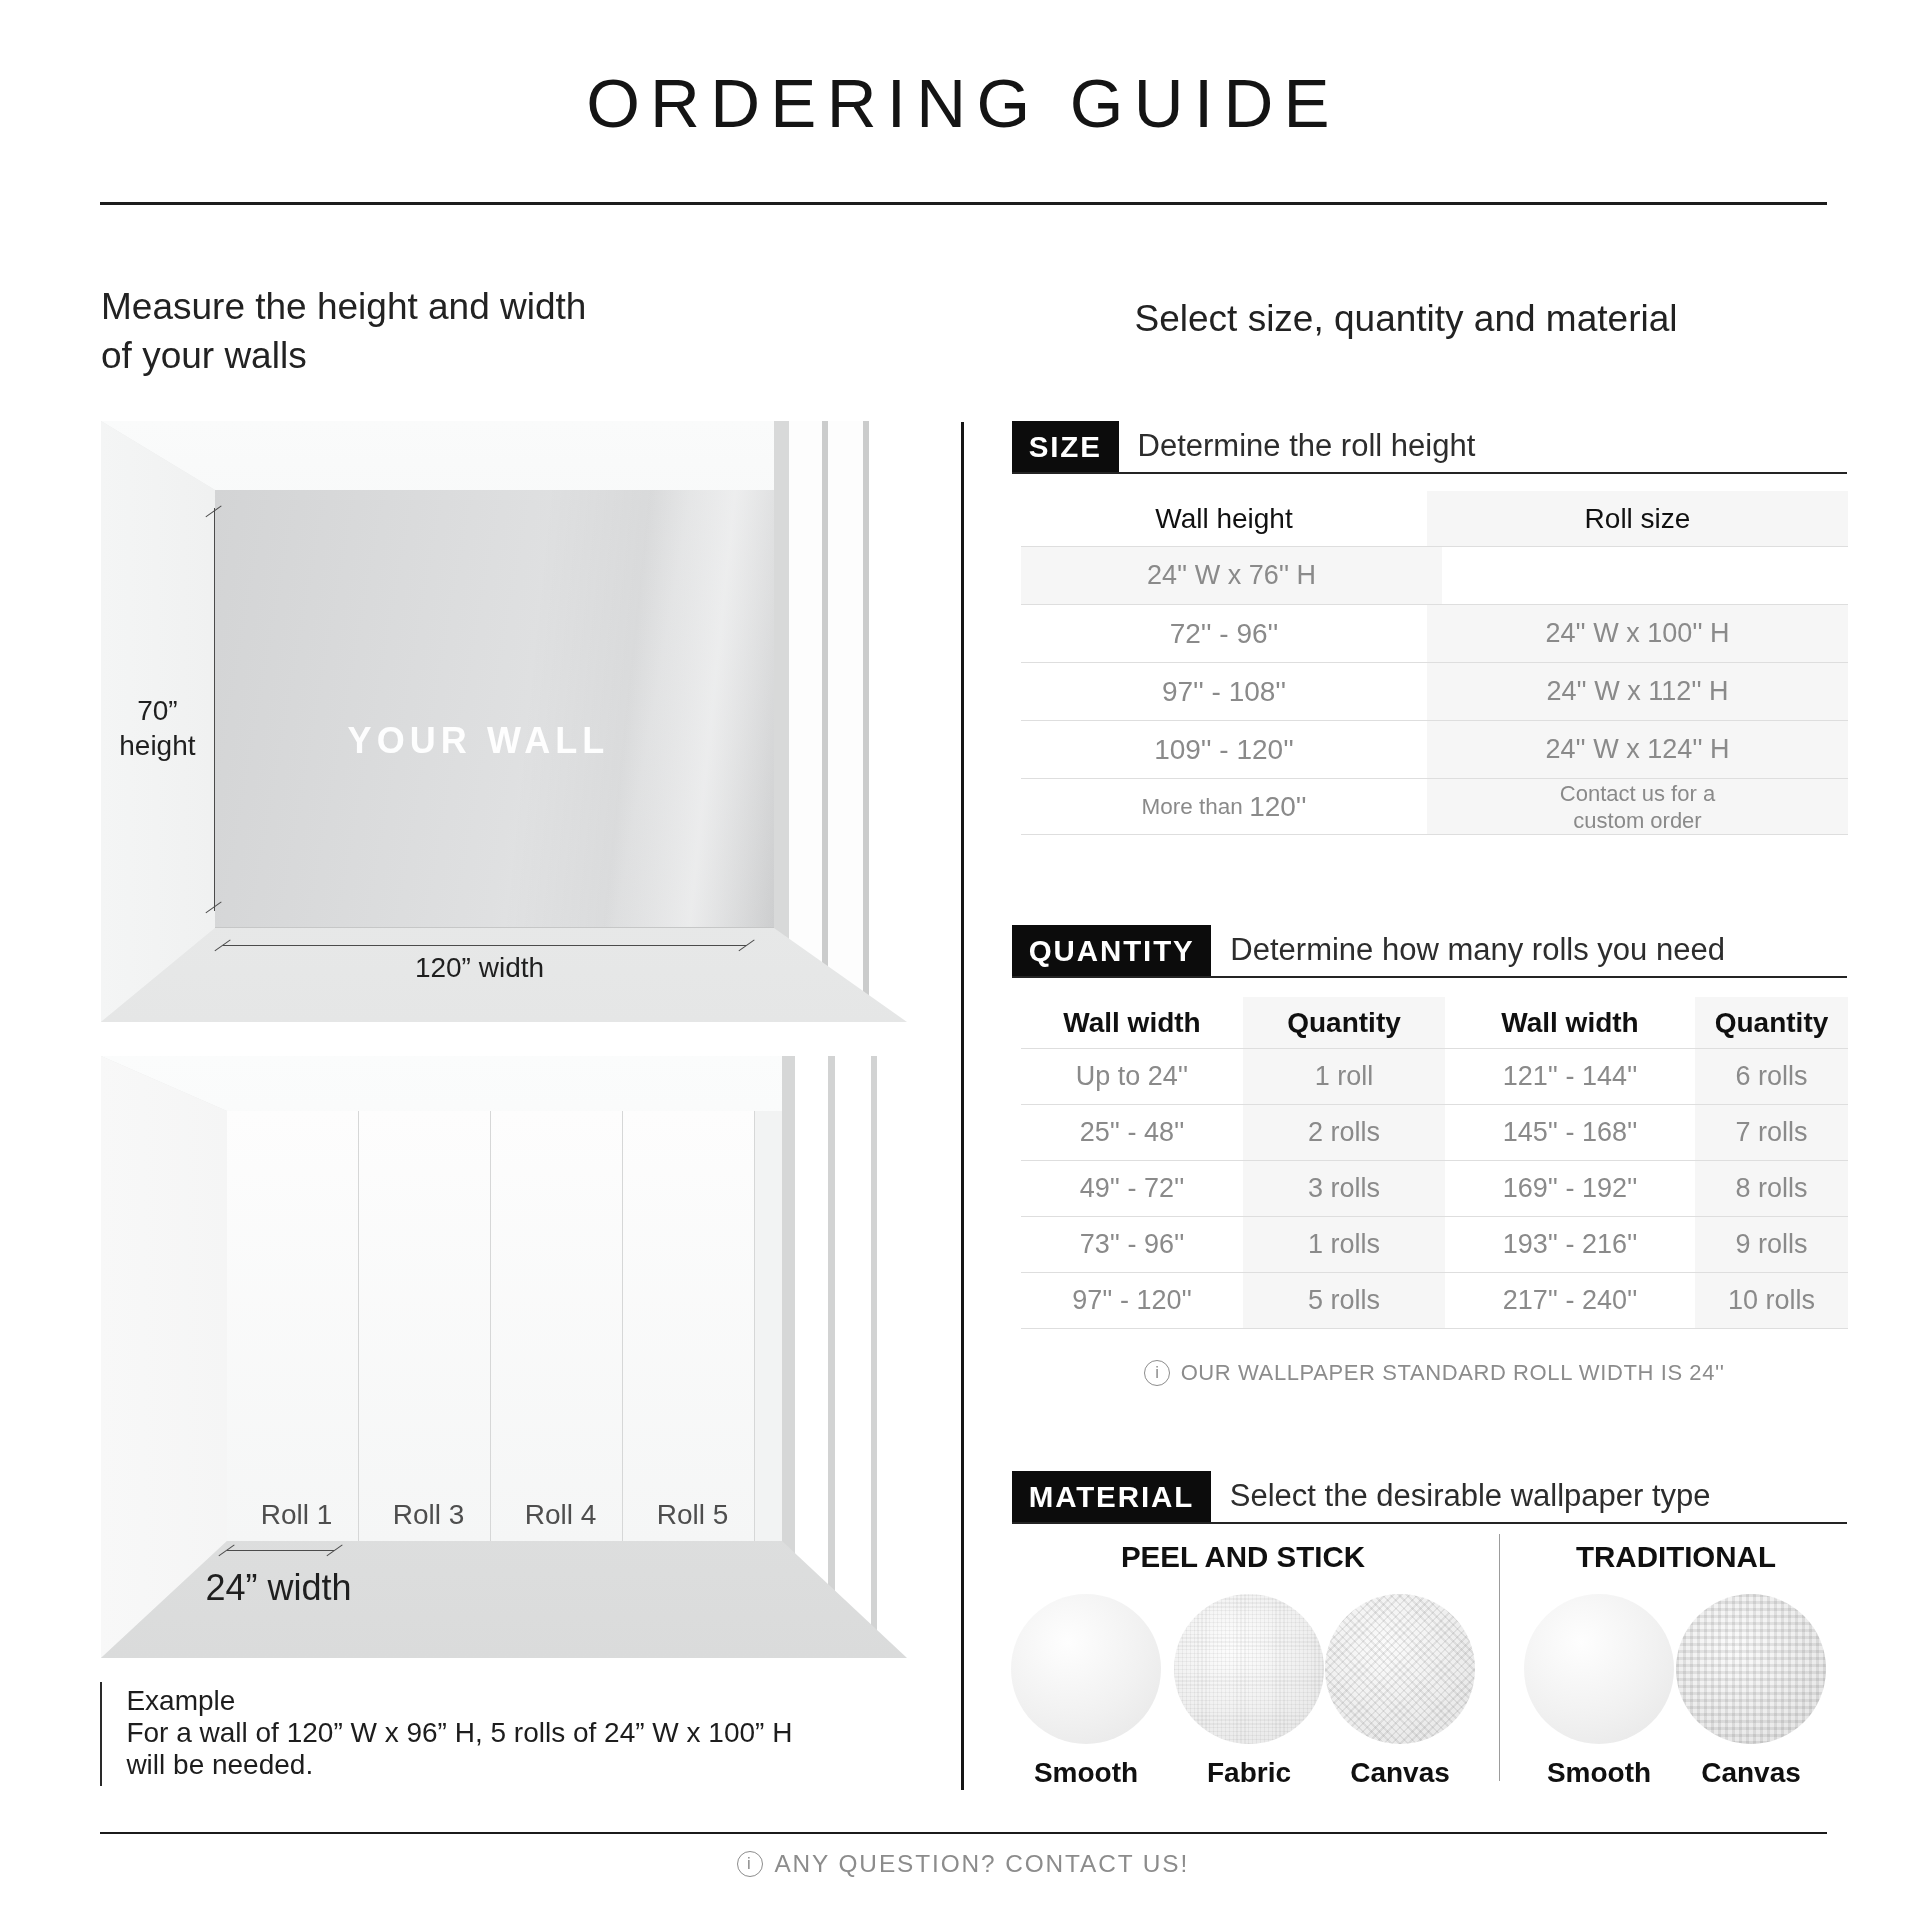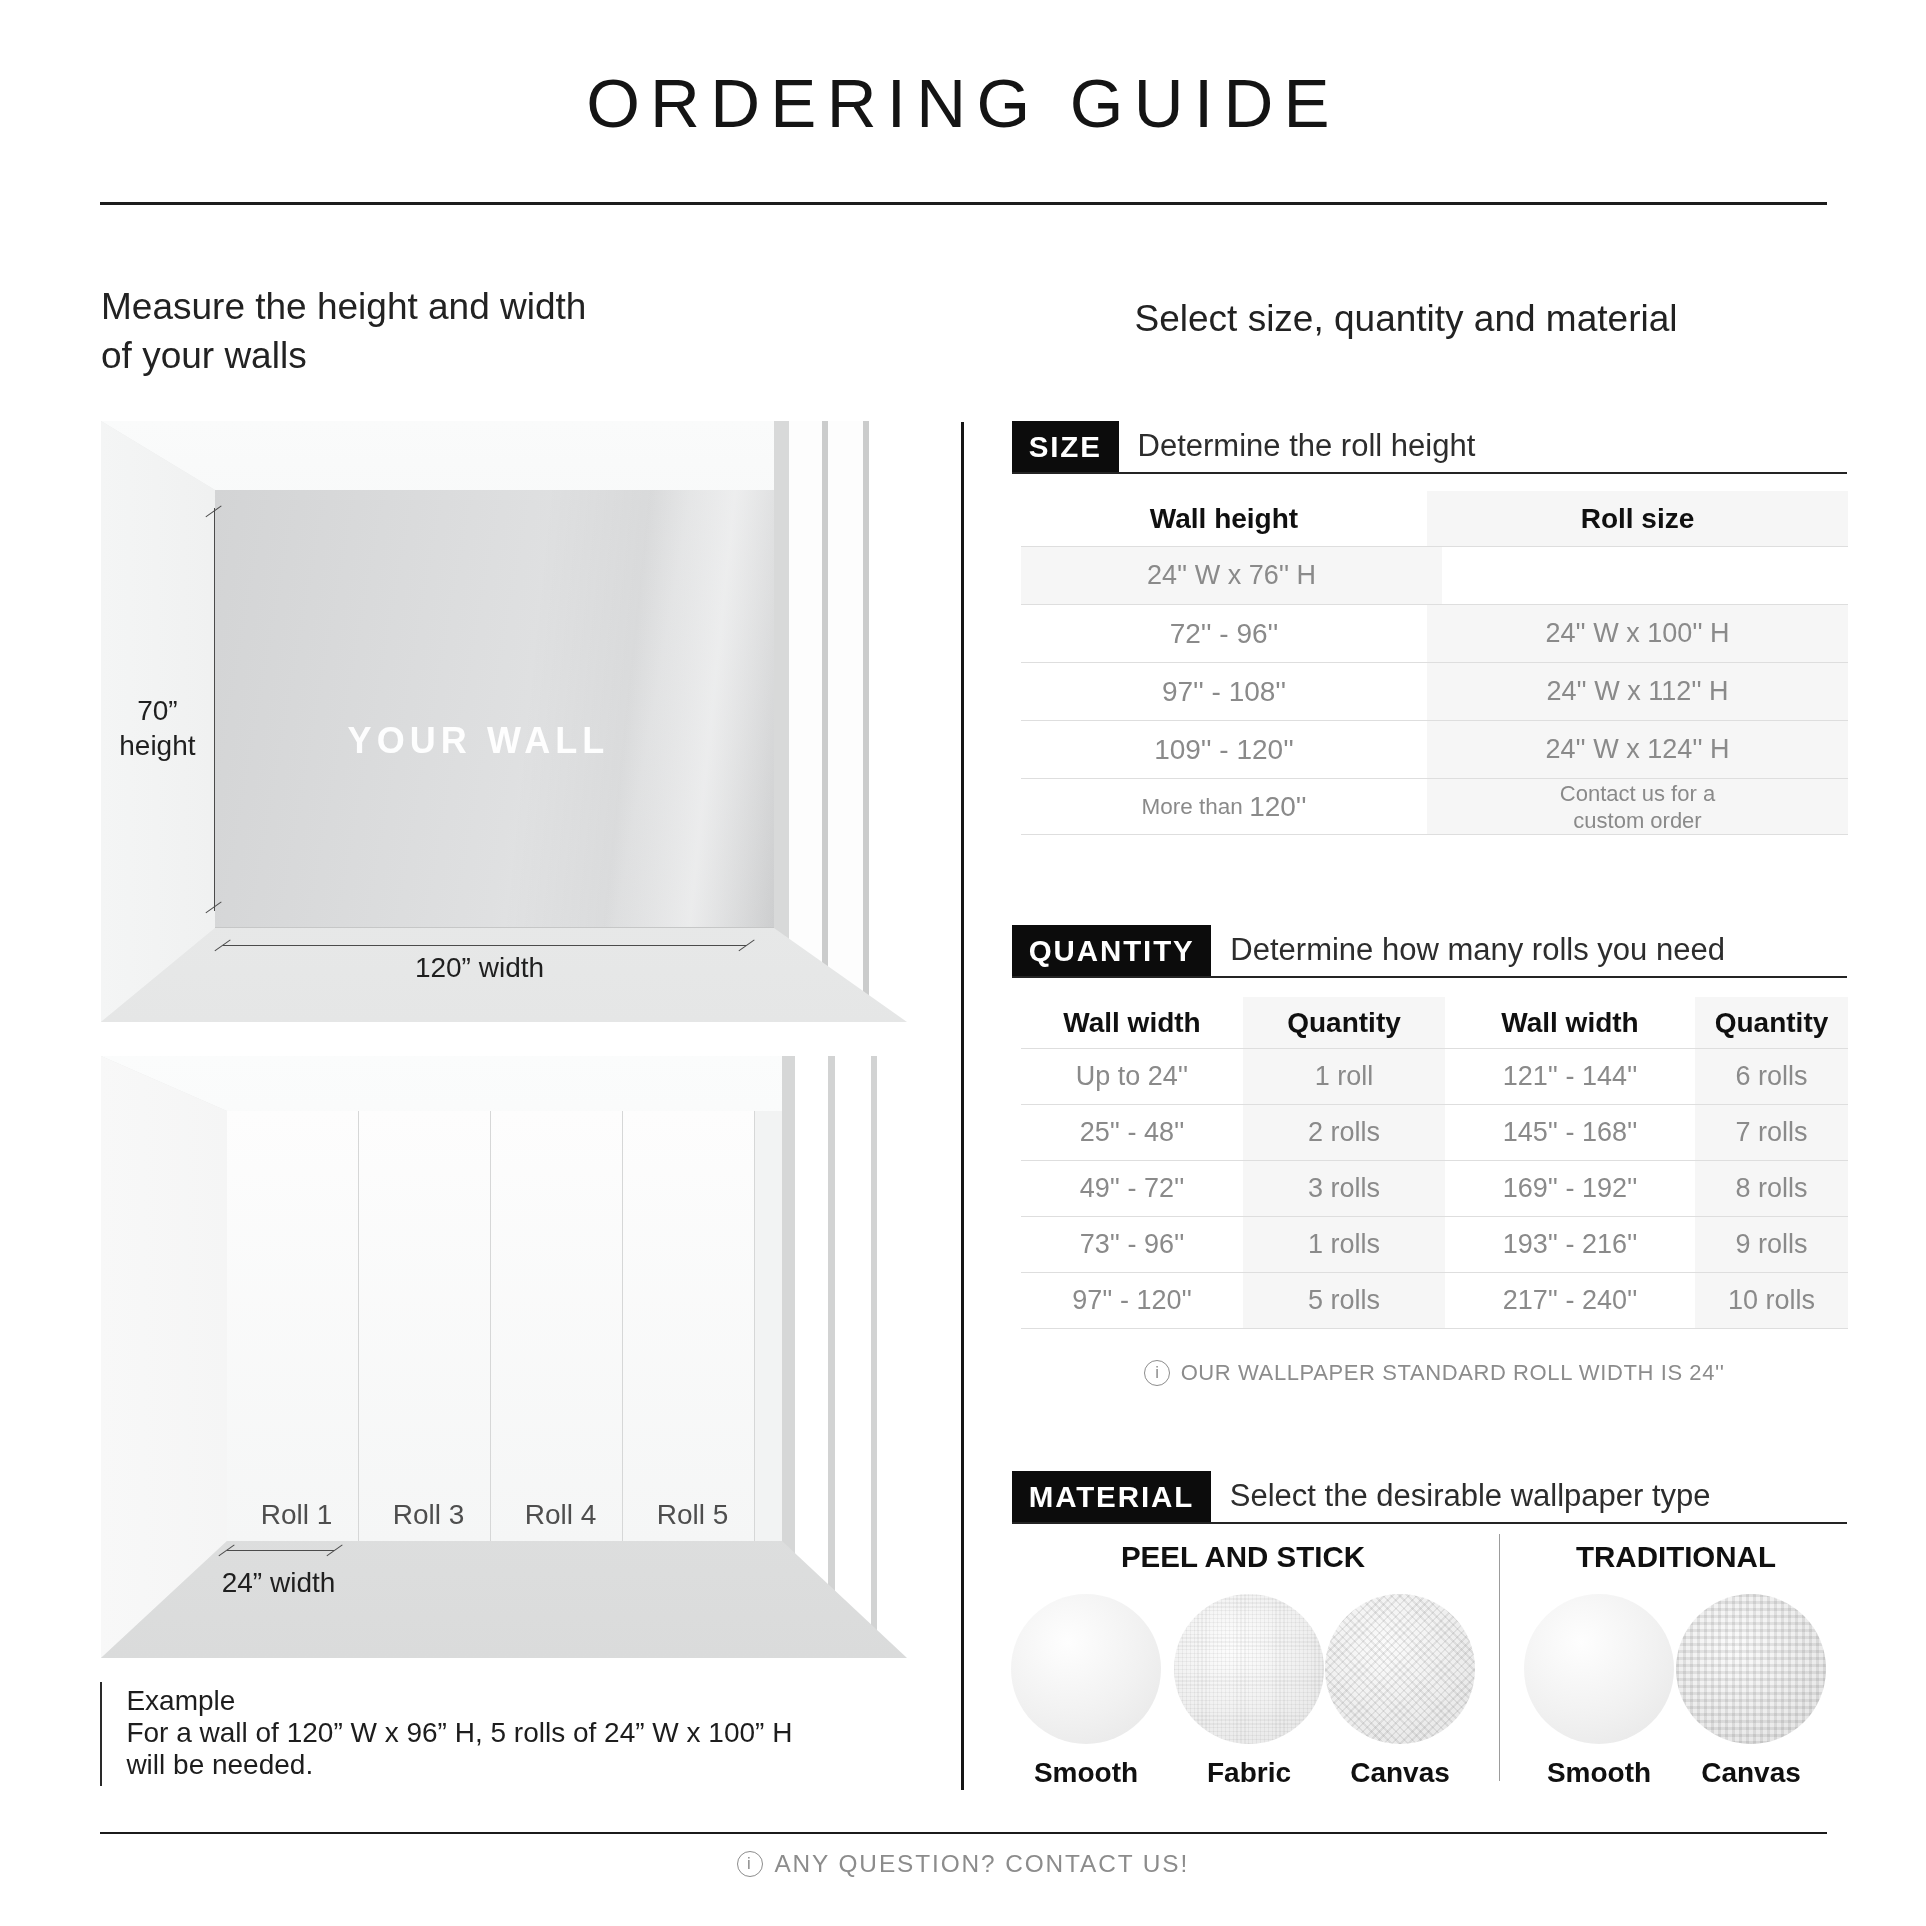--- a/index.html
+++ b/index.html
@@ -61,37 +61,37 @@
   .r1-hline { left:122px; top:524px; width:523px; }
   .r2-hline { left:126px; top:494px; width:107px; }
 
   .height-label { position:absolute; left:6.4px; top:272px; width:100px; text-align:center;
                   font-size:28px; line-height:35px; color:#1f1f1f; }
   .your-wall { position:absolute; left:185px; top:299px; width:385px; text-align:center;
                font-size:36px; font-weight:700; letter-spacing:5.1px; color:rgba(255,255,255,0.95); }
   .width-label1 { position:absolute; left:250px; top:531px; width:257px; text-align:center;
                   font-size:28px; color:#1f1f1f; }
   .width-label2 { position:absolute; left:94px; top:511px; width:167px; text-align:center;
-                  font-size:28px; color:#1f1f1f; }
+                  font-size:36px; color:#1f1f1f; }
 
   
   .example { position:absolute; left:100px; top:1682px; border-left:2.6px solid #2a2a2a;
              padding:2.6px 0 5.1px 24.4px; font-size:28px; line-height:32px; color:#1d1d1d; }
 
   
   .sec { position:absolute; left:1012px; width:835px; display:flex; align-items:stretch; border-bottom:2.6px solid #242424; }
   .badge { background:#0c0c0c; color:#fff; font-size:29.5px; font-weight:700; letter-spacing:1.9px; padding:9px 16.7px 7.7px; }
   .sec-heading { font-size:31px; color:#2d2d2d; align-self:center; padding-left:19px; }
   .sec-size { top:421px; } .sec-qty { top:925px; } .sec-mat { top:1471px; }
 
   
   .size-table { position:absolute; left:1021px; top:491px; width:827px; border-bottom:1.3px solid #dedede; color:#8a8a8a; }
   .strow { display:flex; height:58px; }
   .strow + .strow { border-top:1.3px solid #dedede; }
-  .strow.hdr { height:55px; color:#101010; font-weight:700; }
+  .strow.hdr { height:55px; color:#101010; font-weight:400; }
   .cell-wall { width:406px; display:flex; align-items:center; justify-content:center; font-size:28px; }
   .cell-roll { width:421px; display:flex; align-items:center; justify-content:center; font-size:27px;
                background:#f6f6f6; text-align:center; }
   .strow.hdr .cell-wall, .strow.hdr .cell-roll { font-size:28px; }
   .pre { font-size:22.5px; margin-right:6.4px; }
   .small-roll { font-size:22px; line-height:27px; padding:0 101px; }
   .lastrow { height:56px; }
 
   
   .qty-table { position:absolute; left:1021px; top:997px; width:827px; border-bottom:1.3px solid #dedede; color:#8a8a8a; }

